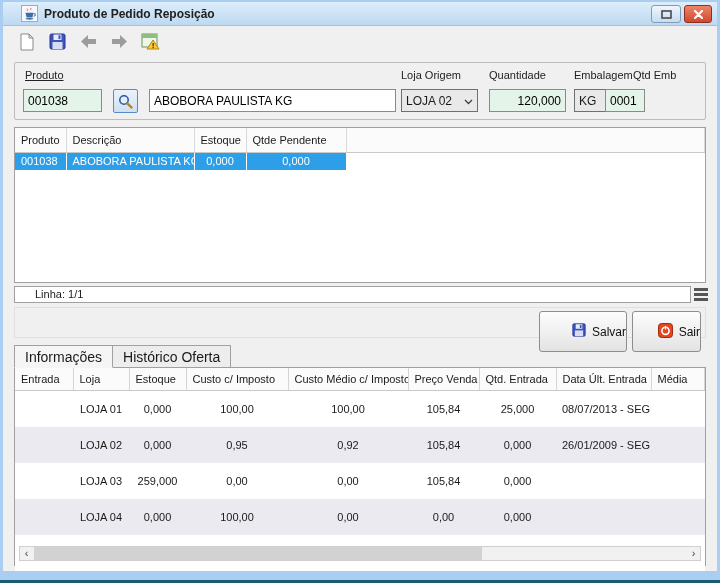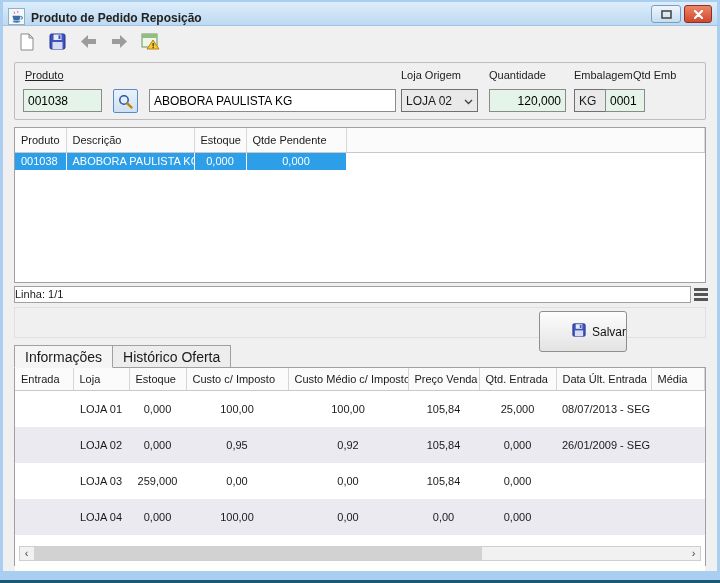--- a/index.html
+++ b/index.html
@@ -8,21 +8,21 @@
     position:relative; width:720px; height:583px; margin:0 auto;
     background:var(--window-border,#A9CEF0);
     border-bottom:3px solid #1b5a74;
     overflow:hidden;
     font-size:12px; color:#1a1a1a;
   }
   
   .titlebar{
     position:absolute; top:2px; left:3px; right:3px; height:24px;
     background:linear-gradient(var(--titlebar-top,#DDEDFB), var(--titlebar-bottom,#BDD9F1));
-    display:flex; align-items:flex-end; border-bottom:1px solid #9fc3e4;
+    display:flex; align-items:center; border-bottom:1px solid #9fc3e4;padding-left:13px;
   }
   .titlebar .app-icon{ width:17px; height:17px; margin:0 6px 0 5px; background:#f5f9fd; border:1px solid #93aec7; display:flex; align-items:center; justify-content:center; }
   .titlebar .title{ font-weight:700; font-size:12px; color:#222; }
   .tb-btns{ position:absolute; right:5px; top:3px; display:flex; gap:3px; }
   .tb-btn{ width:30px; height:18px; border-radius:3px; display:flex; align-items:center; justify-content:center; cursor:default; }
   .tb-btn.max{ background:linear-gradient(#eef6fd,#c7ddf0); border:1px solid #7f9db9; }
   .tb-btn.close{ width:28px; background:linear-gradient(#ed8567,var(--close-red,#D0482E)); border:1px solid #8e2f1f; }
   
   .bodyarea{ position:absolute; top:26px; left:3px; right:3px; bottom:9px; background:var(--content-bg,#F0F0F0); }
   .toolbar{ position:absolute; top:4px; left:12px; display:flex; gap:8px; }
@@ -39,21 +39,21 @@
   .searchbtn{ position:absolute; top:26px; left:98px; width:25px; height:24px; background:linear-gradient(#eaf2fb,#cfe0f2); border:1px solid #5a8ac6; border-radius:2px; display:flex; align-items:center; justify-content:center; }
   
   .itemsbox{ position:absolute; top:101px; left:11px; width:692px; height:156px; background:#fff; border:1px solid #a0a0a0; overflow:hidden; }
   table{ border-collapse:collapse; table-layout:fixed; width:100%; font-size:11px; }
   .items th{ height:24px; font-weight:400; text-align:left; padding:0 6px; background:#fbfbfb; border-right:1px solid #d9d9d9; border-bottom:1px solid #c9c9c9; overflow:hidden; white-space:nowrap; }
   .items td{ height:18px; padding:0 6px; overflow:hidden; white-space:nowrap; }
   .items tr.selected td{ background:var(--selection-blue,#2C9FE8); color:#fff; border-right:1px solid #fff; }
   .items tr.selected td.filler{ background:#fff; border-right:none; }
   .a-r{ text-align:center;margin-top:8px; } .a-l{ text-align:left; }
   
-  .linha{ position:absolute; top:260px; left:11px; width:677px; height:17px; background:#fff; border:1px solid #a0a0a0; font-size:11px; line-height:15px; padding:0 0; }
+  .linha{ position:absolute; top:260px; left:11px; width:677px; height:17px; background:#fff; border:1px solid #a0a0a0; font-size:11px; line-height:15px; padding:0 20px; }
   .hamburger{ position:absolute; top:261px; left:691px; width:14px; height:15px; display:flex; flex-direction:column; justify-content:center; gap:2px; }
   .hamburger i{ display:block; height:3px; background:#555; }
   .btnpanel{ position:absolute; top:281px; left:11px; width:692px; height:31px; border:1px solid #e0e0e0; background:var(--content-bg,#F0F0F0); }
   .pbtn{ position:absolute; top:3px; height:41px; background:linear-gradient(#fdfdfd,#e3e3e3); border:1px solid #8e8e8e; border-radius:3px; display:flex; align-items:center; justify-content:flex-end; gap:6px; font-size:12px; color:#111; }
   .pbtn.salvar{ left:524px; width:88px; }
   .pbtn.sair{ left:617px; width:69px; }
   
   .tabs{ position:absolute; top:319px; left:11px; display:flex; }
   .tab{ height:23px; padding:0 10px; font-size:14px; line-height:22px; border:1px solid #a0a0a0; background:#ededed; margin-right:-1px; }
   .tab.active{ background:#f5f5f6; border-bottom:1px solid #f5f5f6; position:relative; z-index:2; }
@@ -215,20 +215,31 @@
       <div class="pbtn salvar">
         <span>
           <svg width="14" height="14" viewBox="0 0 17 17">
               <rect x="1" y="1" width="15" height="15" rx="1.5" fill="#3c53c0" stroke="#26348c"></rect>
               <rect x="4.5" y="1.5" width="8" height="5.5" fill="#e8ecf8"></rect>
               <rect x="9.5" y="2.3" width="2" height="3.8" fill="#3c53c0"></rect>
               <rect x="3.5" y="9" width="10" height="7" fill="#d7dcf2"></rect>
             </svg>
         </span>
         <span>Salvar</span>
+      </div>
+      <div class="pbtn sair">
+        <span>
+          <svg width="15" height="15" viewBox="0 0 15 15">
+              <rect x="0.5" y="0.5" width="14" height="14" rx="3" fill="#e2471d" stroke="#9e2c0e"></rect>
+              <circle cx="7.5" cy="7.8" r="3.6" fill="none" stroke="#fff" stroke-width="1.6"></circle>
+              <rect x="6.7" y="2.4" width="1.6" height="4" fill="#e2471d"></rect>
+              <rect x="6.8" y="3" width="1.4" height="3.4" fill="#fff"></rect>
+            </svg>
+        </span>
+        <span>Sair</span>
       </div>
     </div>
 
     <div class="tabs">
       <div class="tab active">Informações</div>
       <div class="tab">Histórico Oferta</div>
     </div>
 
     <div class="tabpanel">
       <table class="info">

